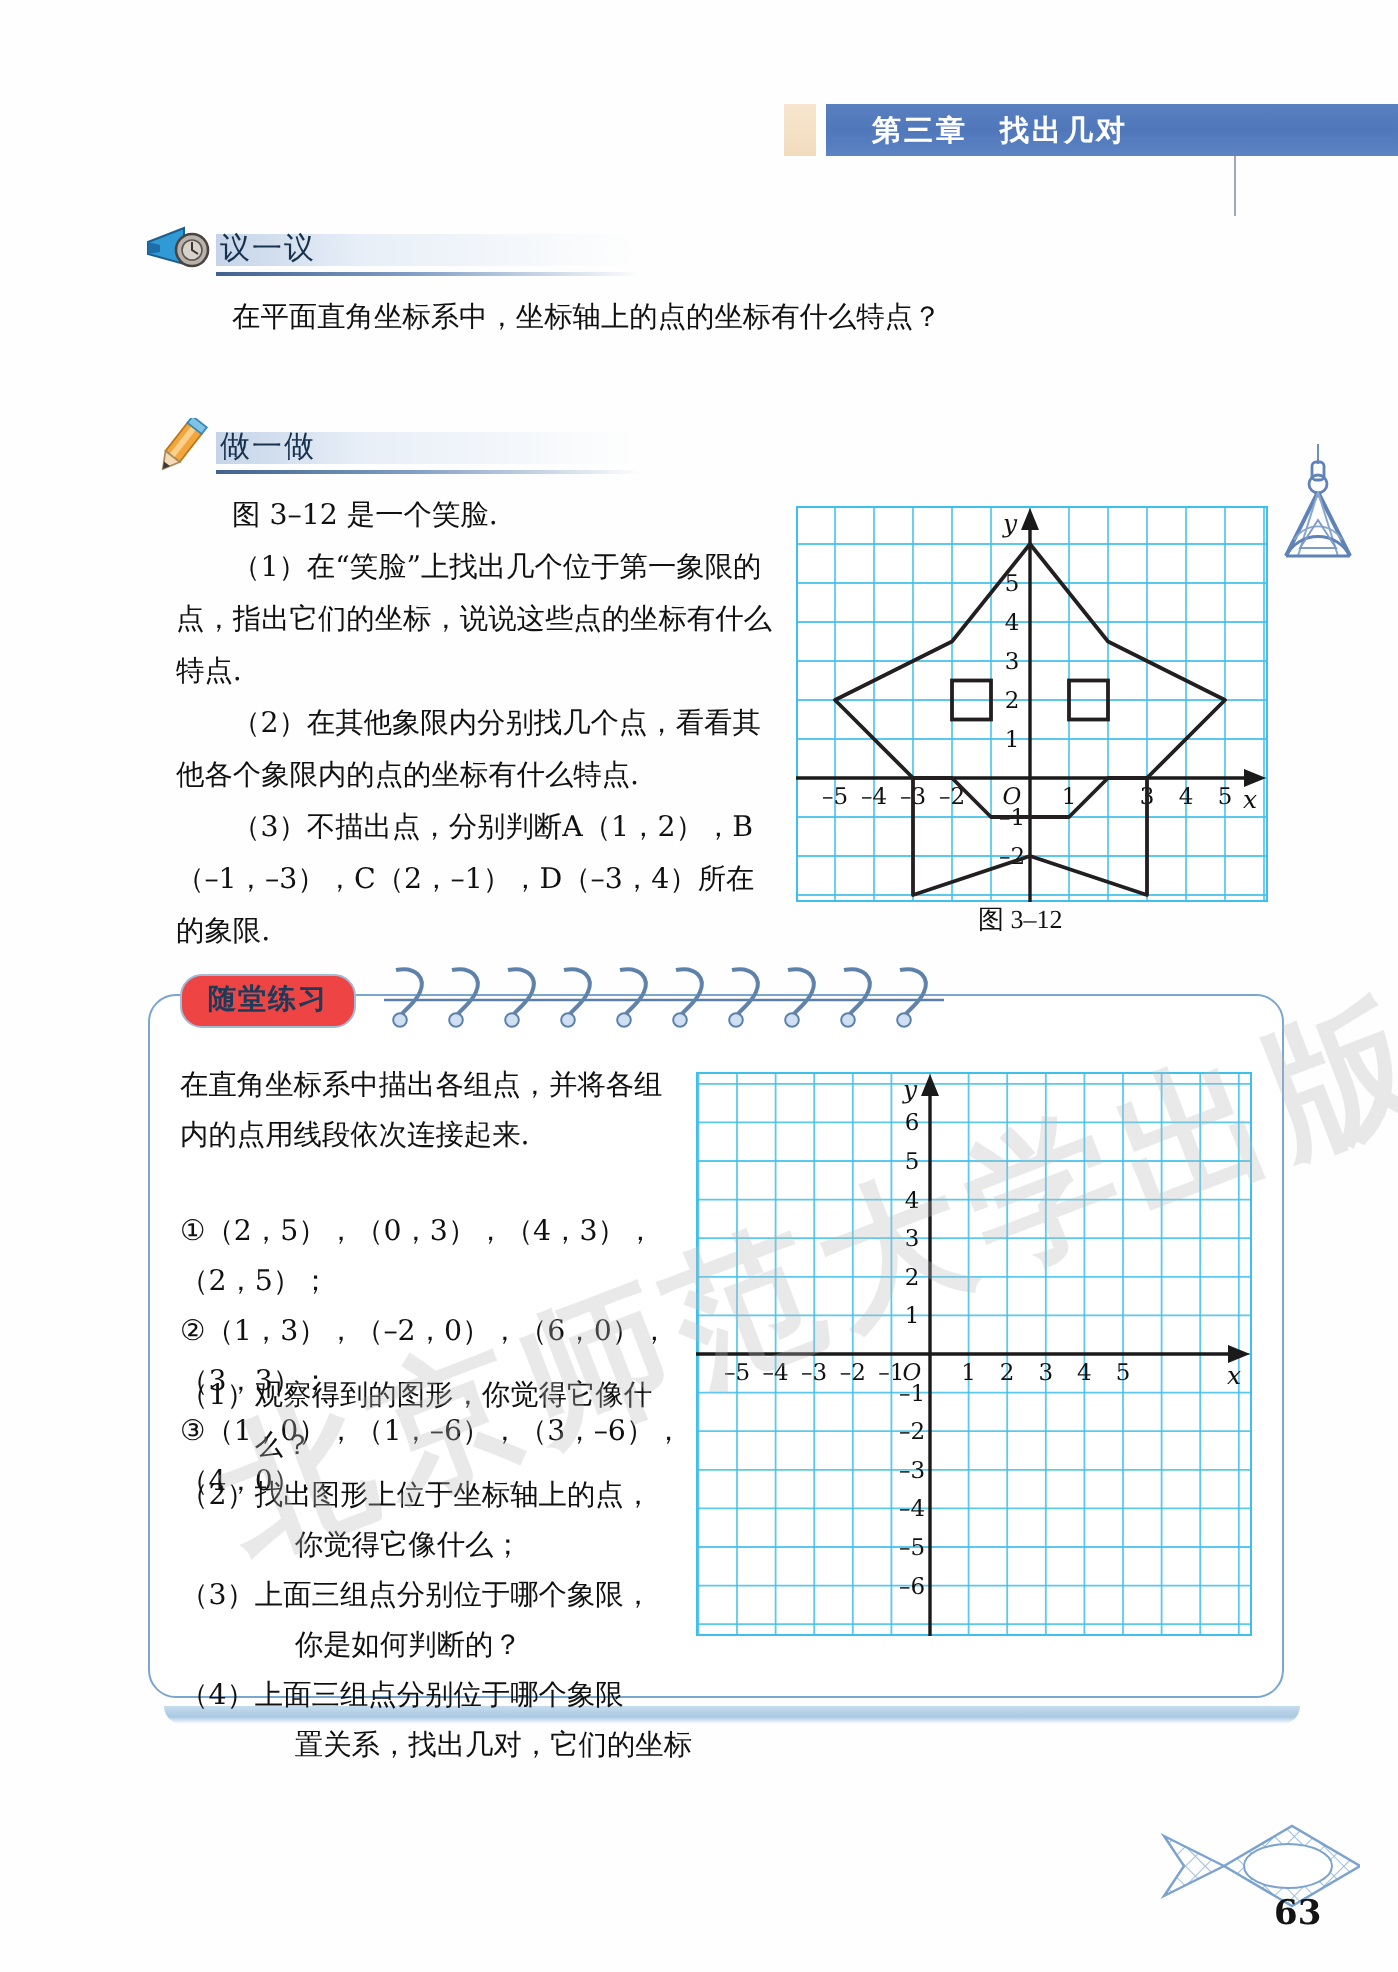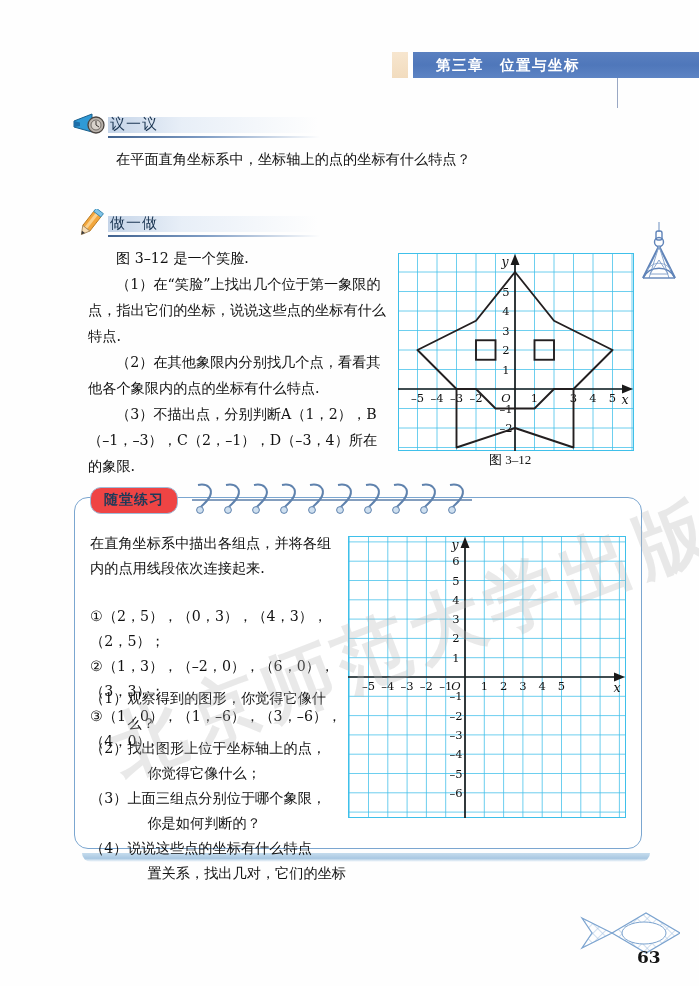--- a/index.html
+++ b/index.html
@@ -162,21 +162,21 @@
 </style>
 </head>
 <body>
 
 <div id="page">
 
   <div class="hdr-wrap">
     <div class="hdr-tab"></div>
     <div class="hdr-gap"></div>
     <div class="hdr-bar">
-      <span class="ttl">第三章　位置与坐标</span>
+      <span class="ttl">第三章　找出几对</span>
     </div>
   </div>
   <div class="hdr-rule"></div>
 
   <div class="sec" style="left:70px; top:110px;">
     <span class="sec-icon">
       <svg width="38" height="28" viewBox="0 0 38 28">
         <path d="M4 11 L22 4 L22 22 L4 17 Z" fill="#2f9ad6" stroke="#1b5f8c" stroke-width="1"></path>
         <path d="M4 11 L10 12.5 L10 16 L4 17 Z" fill="#1d6ea8"></path>
         <ellipse cx="26" cy="15" rx="8" ry="8" fill="#b9b2ab" stroke="#4a4440" stroke-width="1.3"></ellipse>
@@ -351,21 +351,21 @@
     <div style="display:flex;">
       <span style="flex:none;">（3）</span>
       <span>
         <span style="display:block;">上面三组点分别位于哪个象限，</span>
         <span style="display:block; text-indent:20px;">你是如何判断的？</span>
       </span>
     </div>
     <div style="display:flex;">
       <span style="flex:none;">（4）</span>
       <span>
-        <span style="display:block;">说说这些点的坐标有什么特点</span>
+        <span style="display:block;">上面三组点分别位于哪个象限</span>
         <span style="display:block; text-indent:20px;">置关系，找出几对，它们的坐标</span>
       </span>
     </div>
   </div>
 
   <div class="gridbox" style="left:348px; top:536px;">
     <svg id="fig2" width="278" height="282" viewBox="0 0 278 282">
         <rect x="0.5" y="0.5" width="277" height="281" fill="#ffffff" stroke="#3fc0ea" stroke-width="1"></rect>
         <line x1="1.1999999999999957" y1="0" x2="1.1999999999999957" y2="282" stroke="#3fc0ea" stroke-width="0.9" opacity="0.85"></line>
         <line x1="20.499999999999996" y1="0" x2="20.499999999999996" y2="282" stroke="#3fc0ea" stroke-width="0.9" opacity="0.85"></line>

